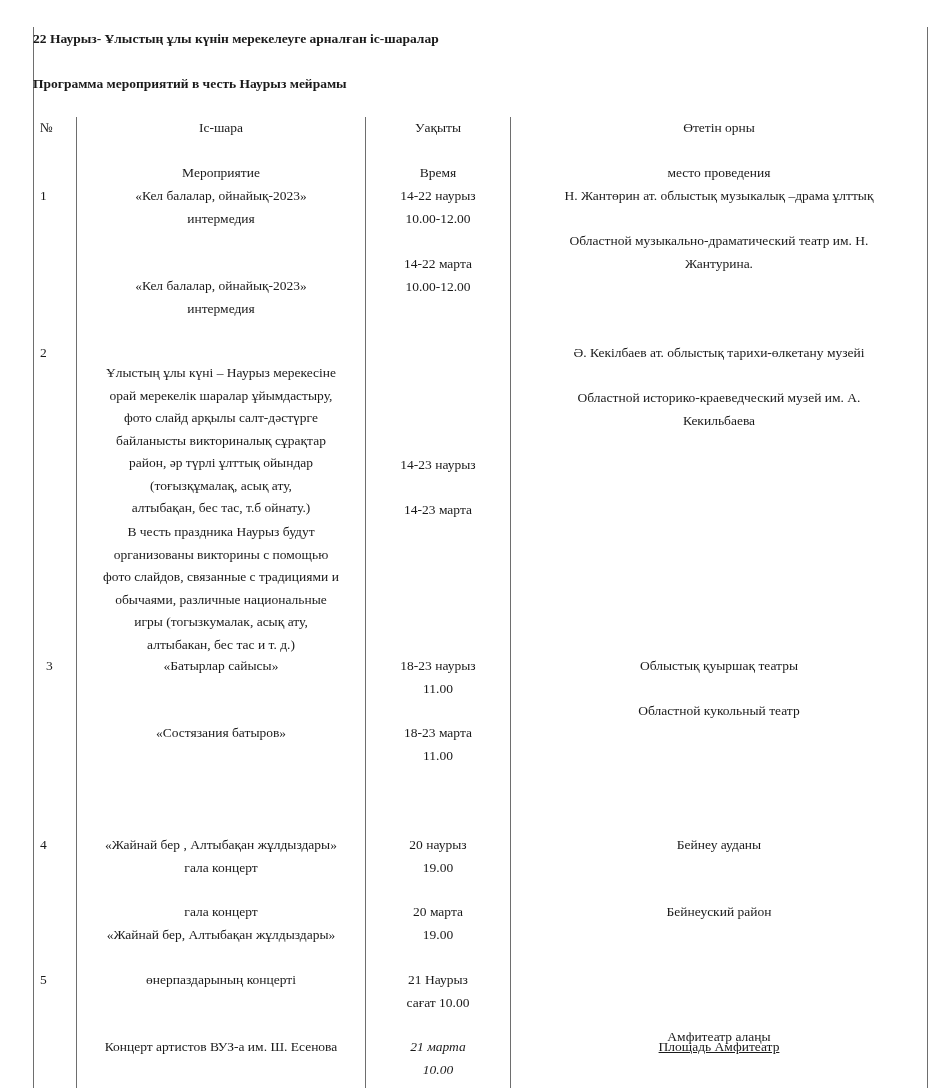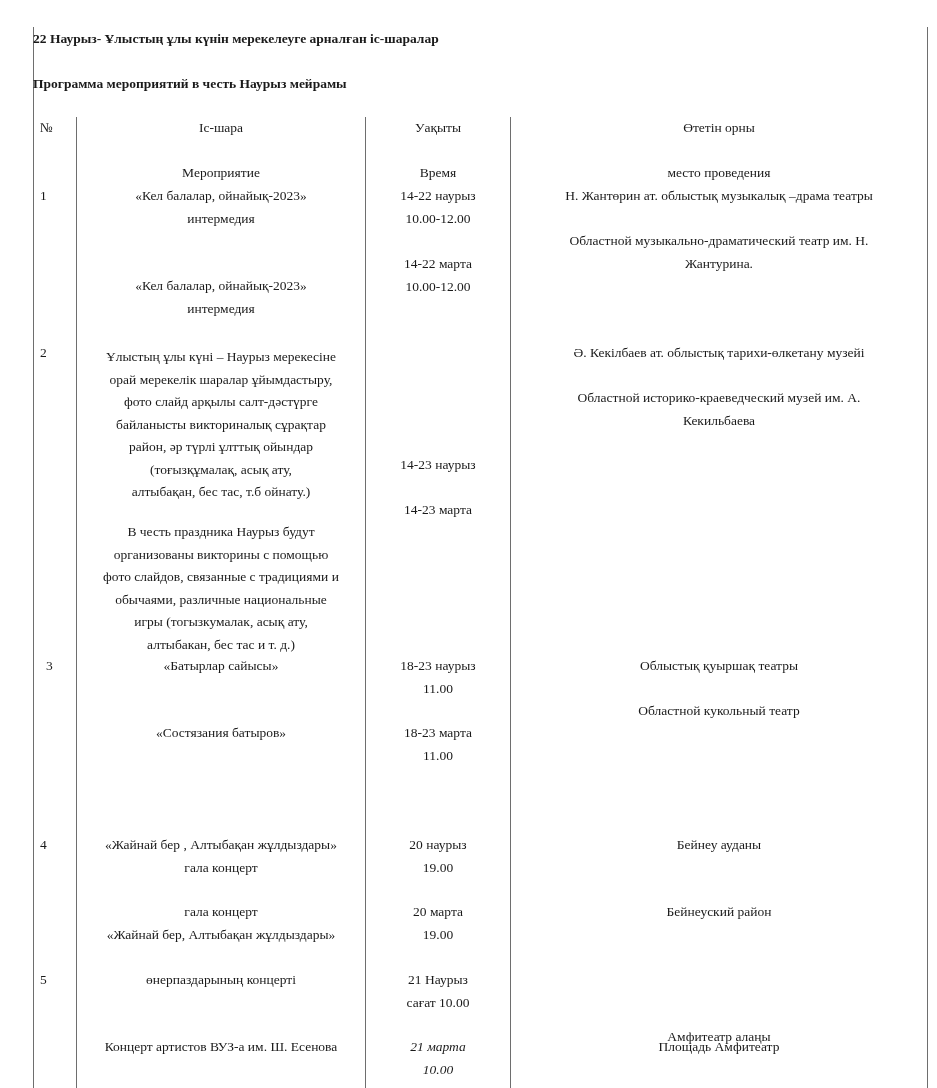--- a/index.html
+++ b/index.html
@@ -53,31 +53,31 @@
   </div>
   <div class="cell c-tm" style="top:185px;">
     <div>14-22 наурыз</div>
     <div>10.00-12.00</div>
   </div>
   <div class="cell c-tm" style="top:253px;">
     <div>14-22 марта</div>
     <div>10.00-12.00</div>
   </div>
   <div class="cell c-pl" style="top:185px;">
-    <div>Н. Жантөрин ат. облыстық музыкалық –драма театры</div>
+    <div>Н. Жантөрин ат. облыстық музыкалық –драма ұлттық</div>
   </div>
   <div class="cell c-pl" style="top:230px;">
     <div>Областной музыкально-драматический театр им. Н.</div>
     <div>Жантурина.</div>
   </div>
 </div>
 
 <div>
   <div class="num" style="left:40px;top:342px;">2</div>
-  <div class="cell c-ev" style="top:346px;">
+  <div class="cell c-ev" style="top:362px;">
     <div>Ұлыстың  ұлы күні – Наурыз мерекесіне</div>
     <div>орай мерекелік шаралар ұйымдастыру,</div>
     <div>фото слайд арқылы салт-дәстүрге</div>
     <div>байланысты викториналық сұрақтар</div>
     <div>район, әр түрлі ұлттық ойындар</div>
     <div>(тоғызқұмалақ, асық ату,</div>
     <div>алтыбақан, бес тас, т.б ойнату.)</div>
   </div>
   <div class="cell c-ev" style="top:521px;">
     <div>В честь праздника Наурыз будут</div>
@@ -164,16 +164,16 @@
     <div>21 Наурыз</div>
     <div>сағат 10.00</div>
   </div>
   <div class="cell c-tm" style="top:1036px;font-style:italic;">
     <div>21 марта</div>
     <div>10.00</div>
   </div>
   <div class="cell c-pl" style="top:1026px;">
     <div>Амфитеатр алаңы</div>
   </div>
-  <div class="cell c-pl" style="top:1036px;">
+  <div class="cell c-pl" style="top:1036px;text-decoration:underline;">
     <div>Площадь Амфитеатр</div>
   </div>
 </div>
 
 </body></html>

